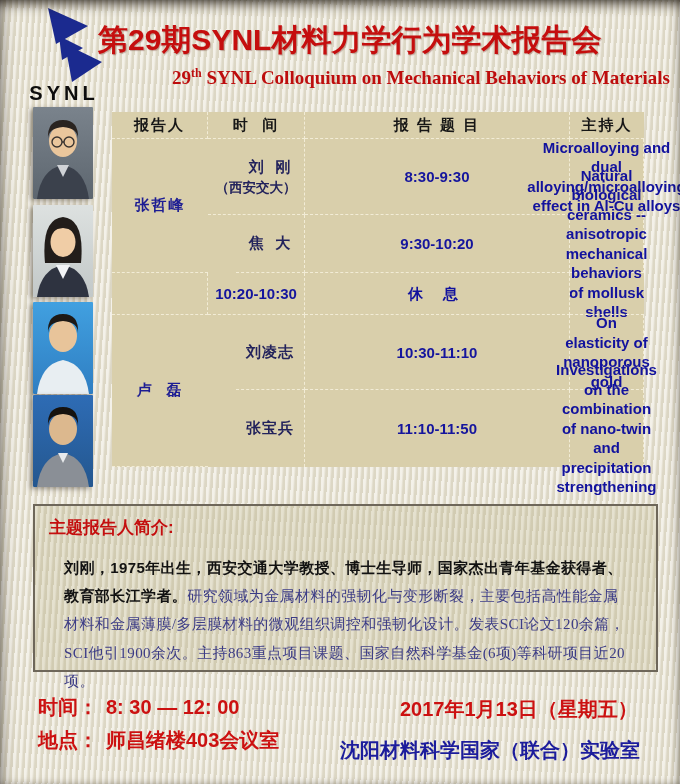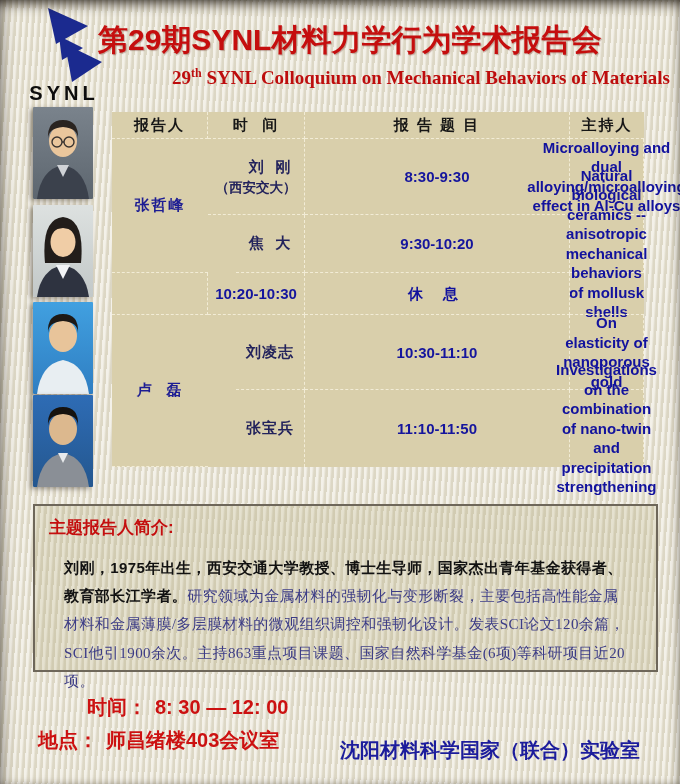--- a/index.html
+++ b/index.html
@@ -55,21 +55,21 @@
     background-image:repeating-linear-gradient(94deg,
       rgba(255,255,255,.35) 0px, rgba(255,255,255,.35) 2px,
       rgba(196,190,168,.3) 4px, rgba(196,190,168,.3) 6px); }
   .bio-title { color:#c40f0f; font-weight:bold; font-size:17px; margin:4px 0 14px; }
   .bio-text { margin:15px; font-size:15px; line-height:27.5px; letter-spacing:.4px; }
   .bio-text b { color:#121212; }
   .bio-kai { color:#3c3c86; font-family:"Liberation Serif","DejaVu Serif",serif; }
 
   
   .f-line { position:absolute; font-weight:bold; font-size:20px; color:#cc1111; white-space:nowrap; }
-  .f-time { left:50px; top:694px;padding-left:37px; }
+  .f-time { left:38px; top:694px; }
   .f-place { left:38px; top:727px; }
   .f-date { left:400px; top:696px; }
   .f-lab { left:340px; top:737px; color:#1c1c9c; }
   .f-label { margin-right:8px; }
 </style>
 </head>
 <body>
 
 <div class="page">
 
@@ -154,15 +154,16 @@
     <div class="cell ttl noB">Investigations on the combination of nano-twin and precipitation strengthening</div>
   </div>
 
   <div class="bio">
     <div class="bio-title">主题报告人简介:</div>
     <p class="bio-text"><b>刘刚，1975年出生，西安交通大学教授、博士生导师，国家杰出青年基金获得者、教育部长江学者。</b><span class="bio-kai">研究领域为金属材料的强韧化与变形断裂，主要包括高性能金属材料和金属薄膜/多层膜材料的微观组织调控和强韧化设计。发表SCI论文120余篇，SCI他引1900余次。主持863重点项目课题、国家自然科学基金(6项)等科研项目近20项。</span></p>
   </div>
 
   <div class="f-line f-time"><span class="f-label">时间：</span><span>8: 30 — 12: 00</span></div>
   <div class="f-line f-place"><span class="f-label">地点：</span><span>师昌绪楼403会议室</span></div>
+  <div class="f-line f-date">2017年1月13日（星期五）</div>
   <div class="f-line f-lab">沈阳材料科学国家（联合）实验室</div>
 
 </div>
 
 </body></html>

